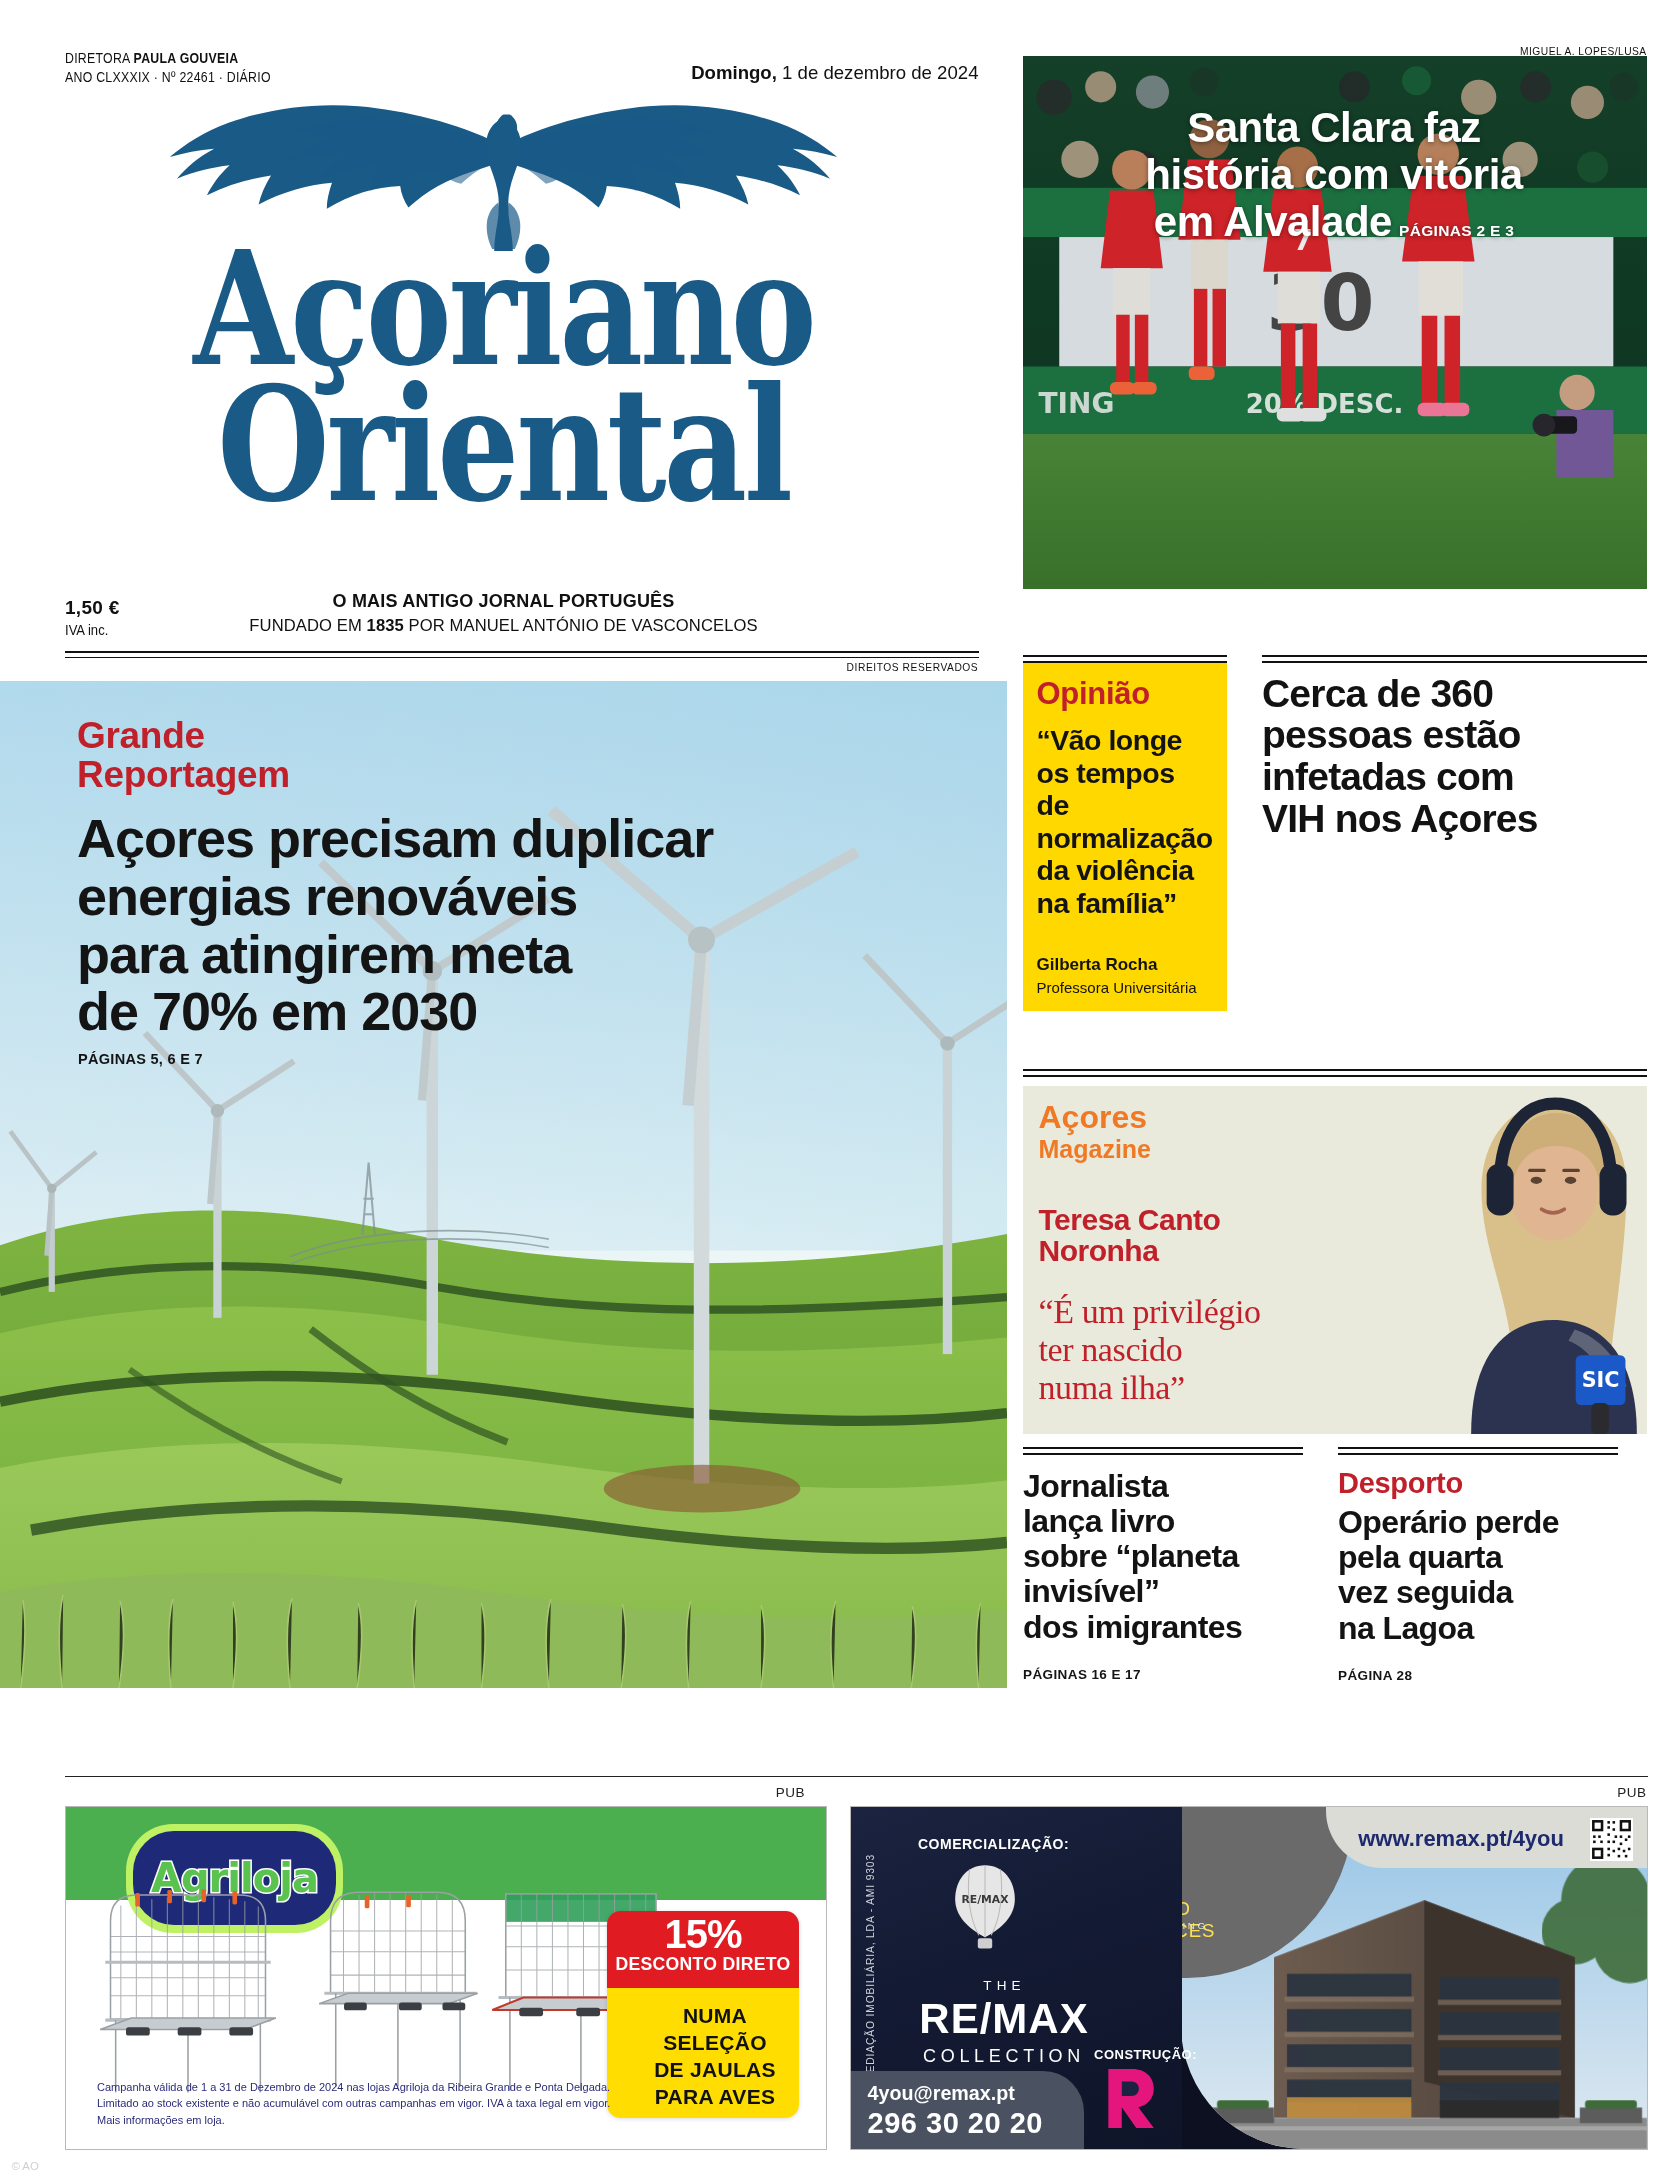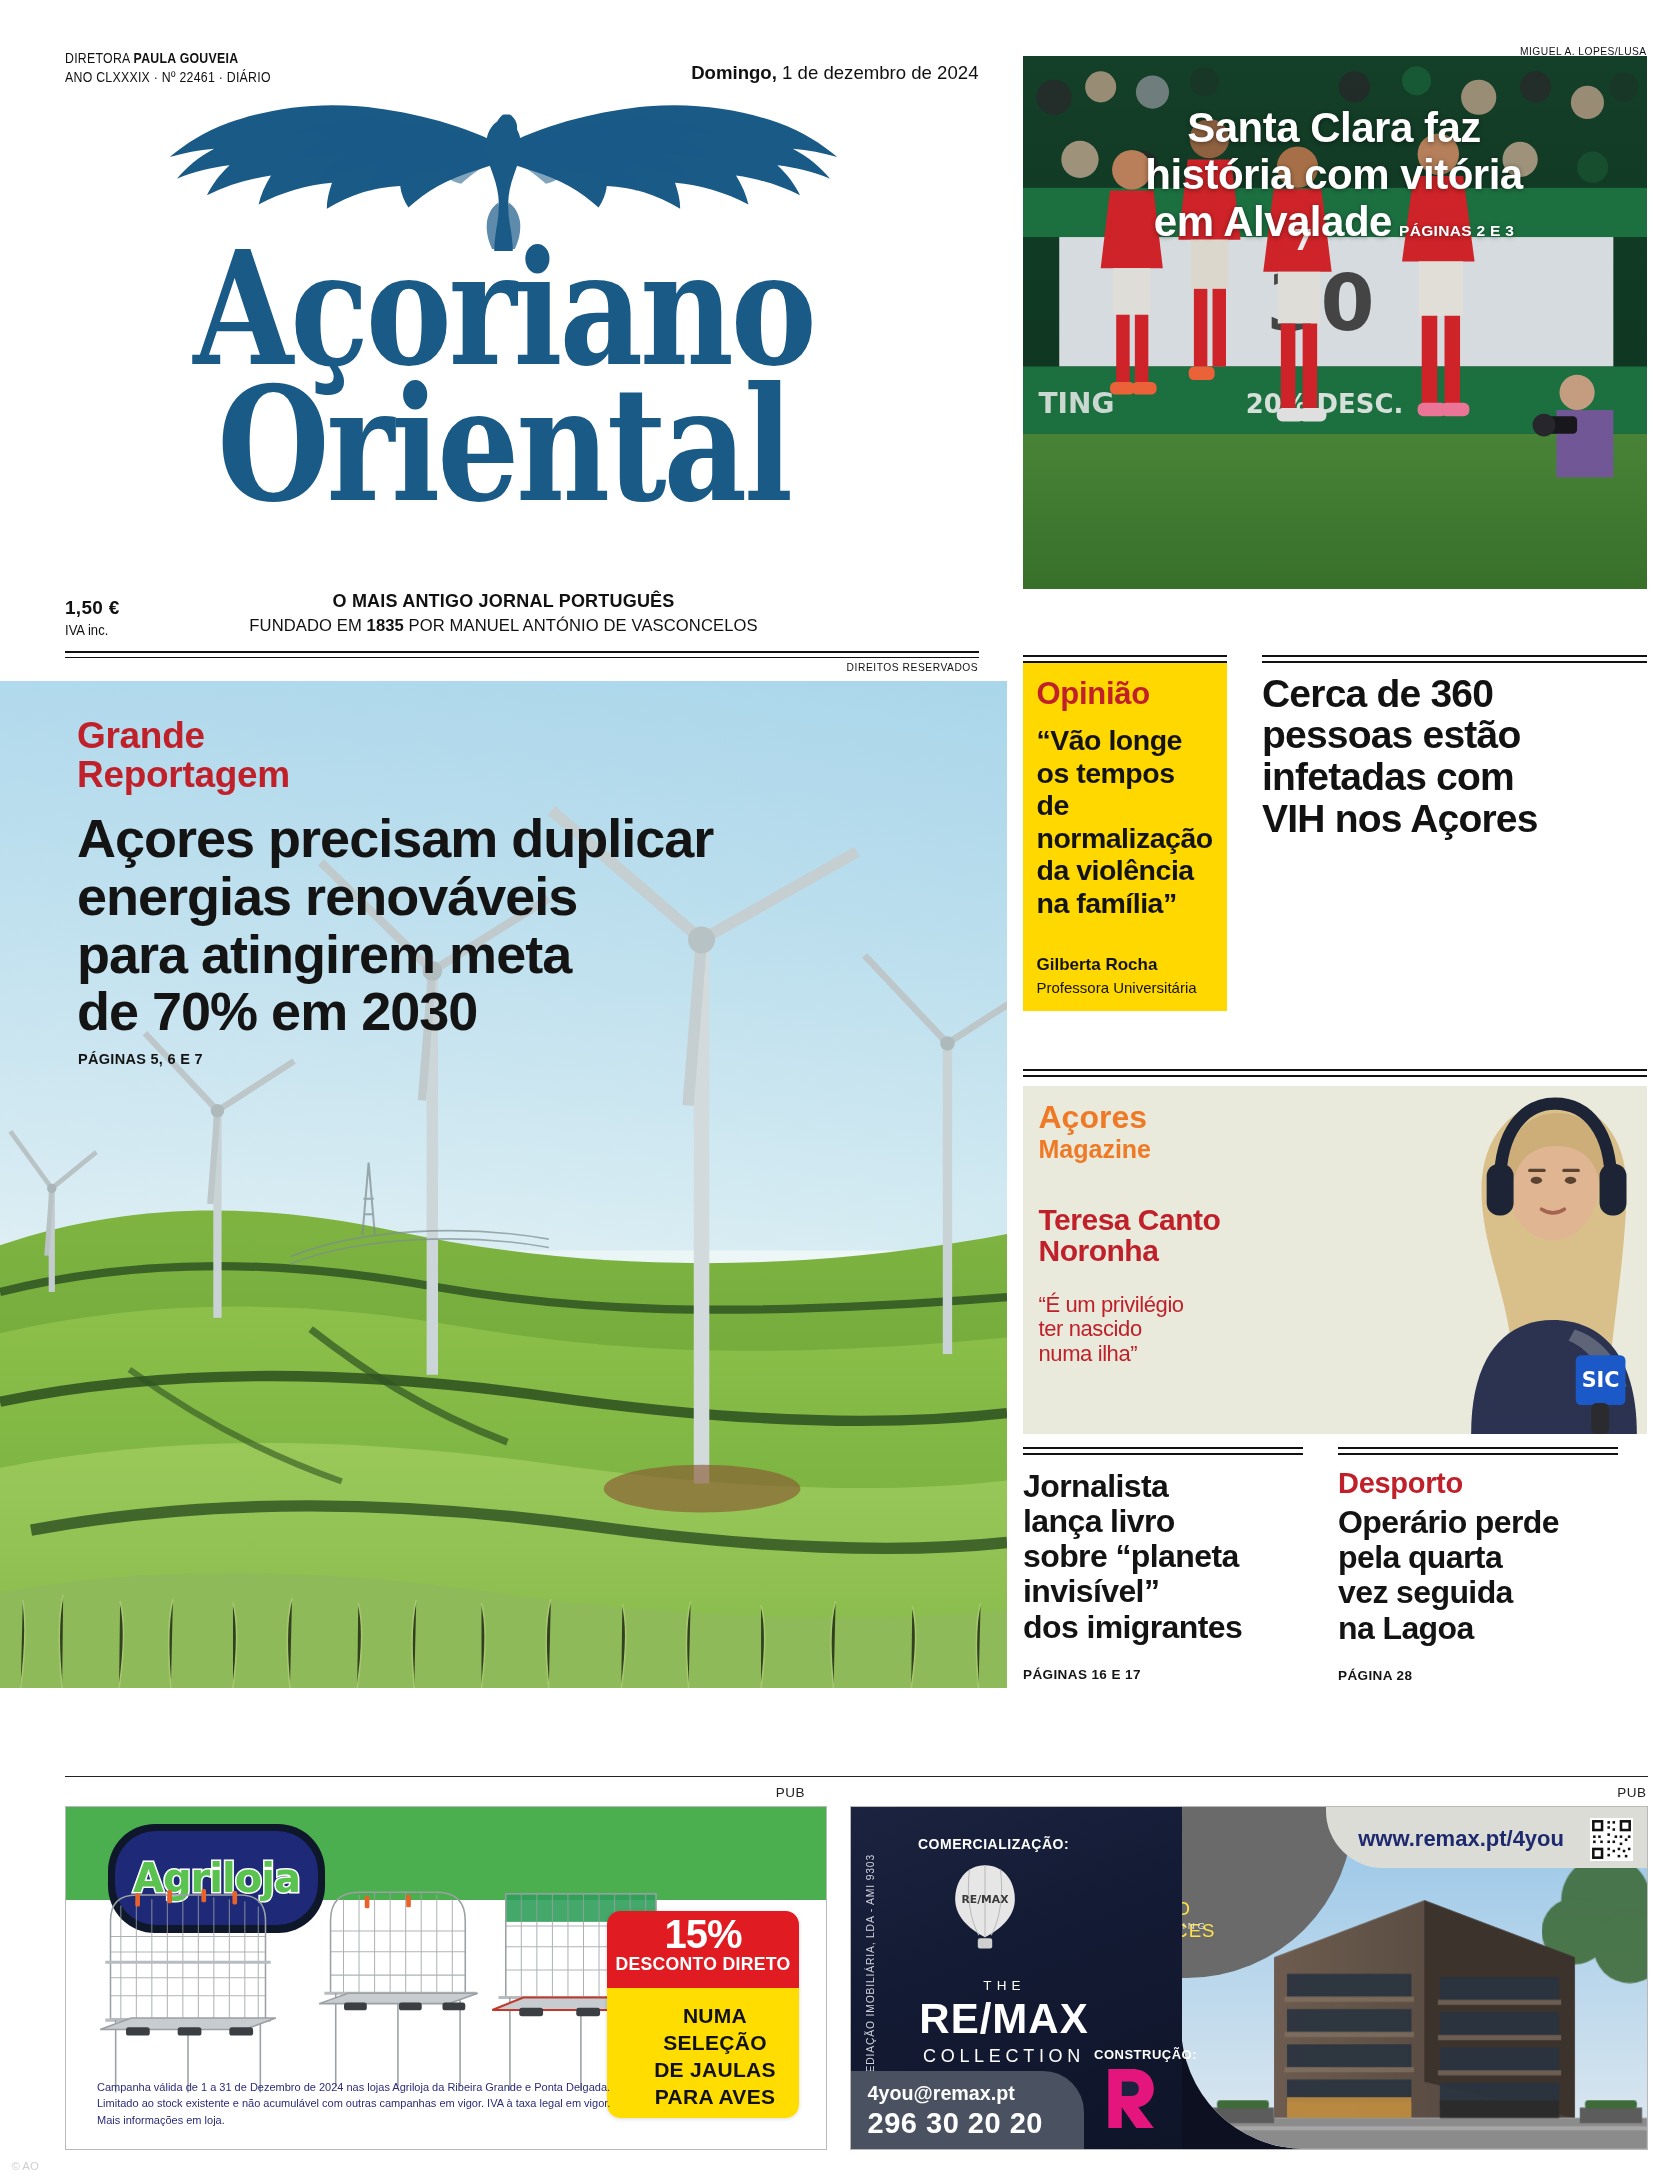--- a/index.html
+++ b/index.html
@@ -93,22 +93,22 @@
   .vih-lead b{font-weight:700;font-size:15.5px;letter-spacing:0.2px;}
 
   .row2{position:absolute;left:0;top:414px;right:0;height:362px;}
   .mag-box{position:relative;height:348px;background:#e9eadb;overflow:hidden;margin-top:8.3px;}
   .mag-kick{position:absolute;left:15.5px;top:16.6px;color:#ef7924;font-weight:700;line-height:.98;
     font-family:"Liberation Sans Narrow","Liberation Sans",sans-serif;}
   .mag-kick .k1{font-size:32px;display:block;}
   .mag-kick .k2{font-size:25px;display:block;margin-top:3.1px;}
   .mag-name{position:absolute;left:15.5px;top:118px;color:#c0202a;font-weight:700;font-size:30px;line-height:1.04;
     letter-spacing:-0.5px;font-family:"Liberation Sans Narrow","Liberation Sans",sans-serif;}
-  .mag-quote{position:absolute;left:15.5px;top:207px;color:#c0202a;font-size:22px;line-height:1.12;letter-spacing:-0.4px;
-    font-family:Liberation Sans, sans-serif;}
+  .mag-quote{position:absolute;left:15.5px;top:207px;color:#c0202a;font-size:34px;line-height:1.12;letter-spacing:-0.4px;
+    font-family:Liberation Serif, serif;}
   .mag-photo{position:absolute;right:0;top:0;width:243px;height:348px;overflow:hidden;text-align:right;}
 
   .row3{position:absolute;left:0;top:792px;right:0;height:238px;}
   .col-l{position:absolute;left:0;top:0;width:280px;}
   .col-r{position:absolute;left:315px;top:0;width:280px;}
   .sec-kick{color:#c0202a;font-weight:700;font-size:29px;line-height:1;margin-top:13.5px;letter-spacing:-0.3px;
     font-family:"Liberation Sans Narrow","Liberation Sans",sans-serif;}
   .sec-head{font-weight:700;font-size:32px;line-height:1.1;letter-spacing:-0.6px;color:#131313;margin-top:13.5px;
     font-family:"Liberation Sans Narrow","Liberation Sans",sans-serif;}
   .sec-head.tight{margin-top:7.2px;}
@@ -121,21 +121,21 @@
   .pub{position:absolute;font-size:13.5px;color:#222;letter-spacing:0.5px;}
   #pub-left{right:871px;top:9.3px;}
   #pub-right{right:29.5px;top:9.3px;}
   .ad{position:absolute;border:0.5px solid #b9b9b9;overflow:hidden;background:#fff;}
   #ad-agriloja{left:65px;top:30px;width:760px;height:342px;}
   #ad-remax{left:850px;top:30px;width:796px;height:342px;}
   .copyright{position:absolute;left:11.4px;bottom:11.4px;font-size:11.4px;color:#cfcfcf;}
 
   
   .ag-green{position:absolute;left:0;top:0;right:0;height:93px;background:#4caf4f;}
-  .ag-logo{position:absolute;left:42px;top:16.6px;width:217px;height:109px;background:#0f172a;border-radius:47px;
+  .ag-logo{position:absolute;left:60px;top:16.6px;width:217px;height:109px;background:#bef264;border-radius:47px;
     display:flex;align-items:center;justify-content:center;}
   .ag-logo-in{width:203px;height:94px;background:#1e2a78;border-radius:41px;display:flex;align-items:center;justify-content:center;}
   .ag-logo-txt{font-family:"DejaVu Sans",sans-serif;font-weight:700;font-size:40px;color:#5ac24f;
     -webkit-text-stroke:3.1px #ffffff;paint-order:stroke fill;letter-spacing:-1px;}
   .ag-badge{position:absolute;right:27px;top:104px;width:192px;height:207px;border-radius:13.5px;overflow:hidden;
     box-shadow:0 1px 4.1px rgba(0,0,0,.15);}
   .ag-badge-top{height:77px;background:#e11b22;color:#fff;text-align:center;padding-top:4.1px;box-sizing:border-box;}
   .ag-b-pct{font-weight:700;font-size:40px;line-height:.95;letter-spacing:-1px;}
   .ag-b-sub{font-weight:700;font-size:17.6px;letter-spacing:0.3px;margin-top:1px;}
   .ag-badge-bot{height:130px;background:#ffdd00;color:#111;text-align:center;padding-top:13.5px;box-sizing:border-box;}

